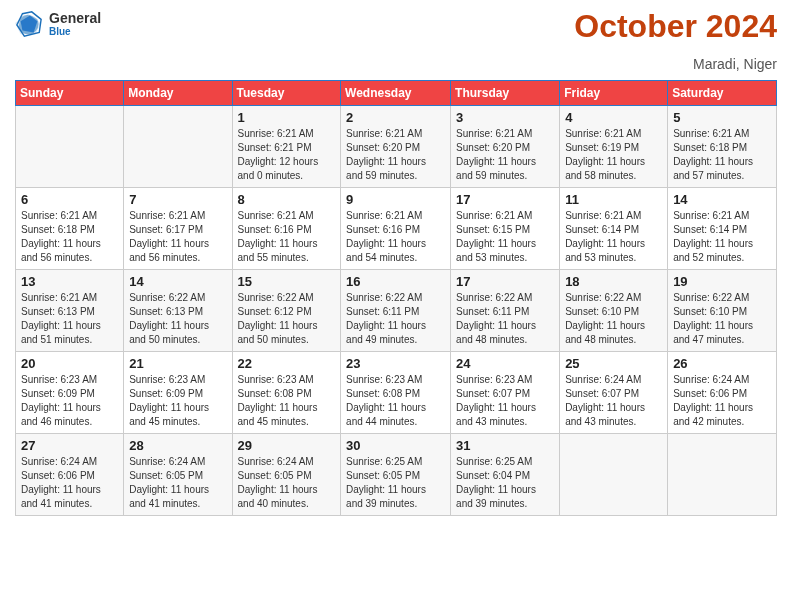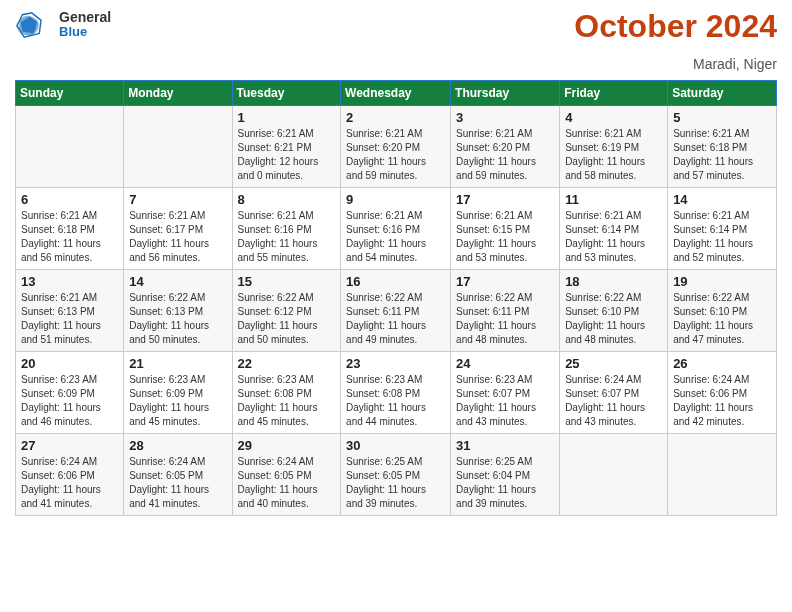--- a/index.html
+++ b/index.html
@@ -18,34 +18,34 @@
     }
     .header {
       display: flex;
       justify-content: space-between;
       align-items: flex-start;
       margin-bottom: 8px;
     }
     .logo {
       display: flex;
       align-items: center;
-      gap: 16px;
+      gap: 6px;
     }
     .logo-text {
       display: flex;
       flex-direction: column;
       line-height: 1.1;
     }
     .logo-general {
       font-size: 14px;
       font-weight: bold;
       color: #333;
     }
     .logo-blue {
-      font-size: 13px;
+      font-size: 10px;
       font-weight: bold;
       color: #1a6fba;
     }
     .logo-icon {
       width: 28px;
       height: 28px;
     }
     .title-area {
       text-align: right;
     }
@@ -59,21 +59,21 @@
       font-size: 14px;
       color: #555;
       margin-top: 14px;
     }
     .calendar {
       width: 100%;
       border-collapse: collapse;
       font-size: 10px;
     }
     .calendar thead tr th {
-      background-color: #15803d;
+      background-color: #ef4444;
       color: #fff;
       padding: 5px 4px;
       text-align: left;
       font-size: 12px;
       font-weight: bold;
       border: 1px solid #2979c9;
     }
     .calendar tbody tr td {
       border: 1px solid #ccc;
       vertical-align: top;

